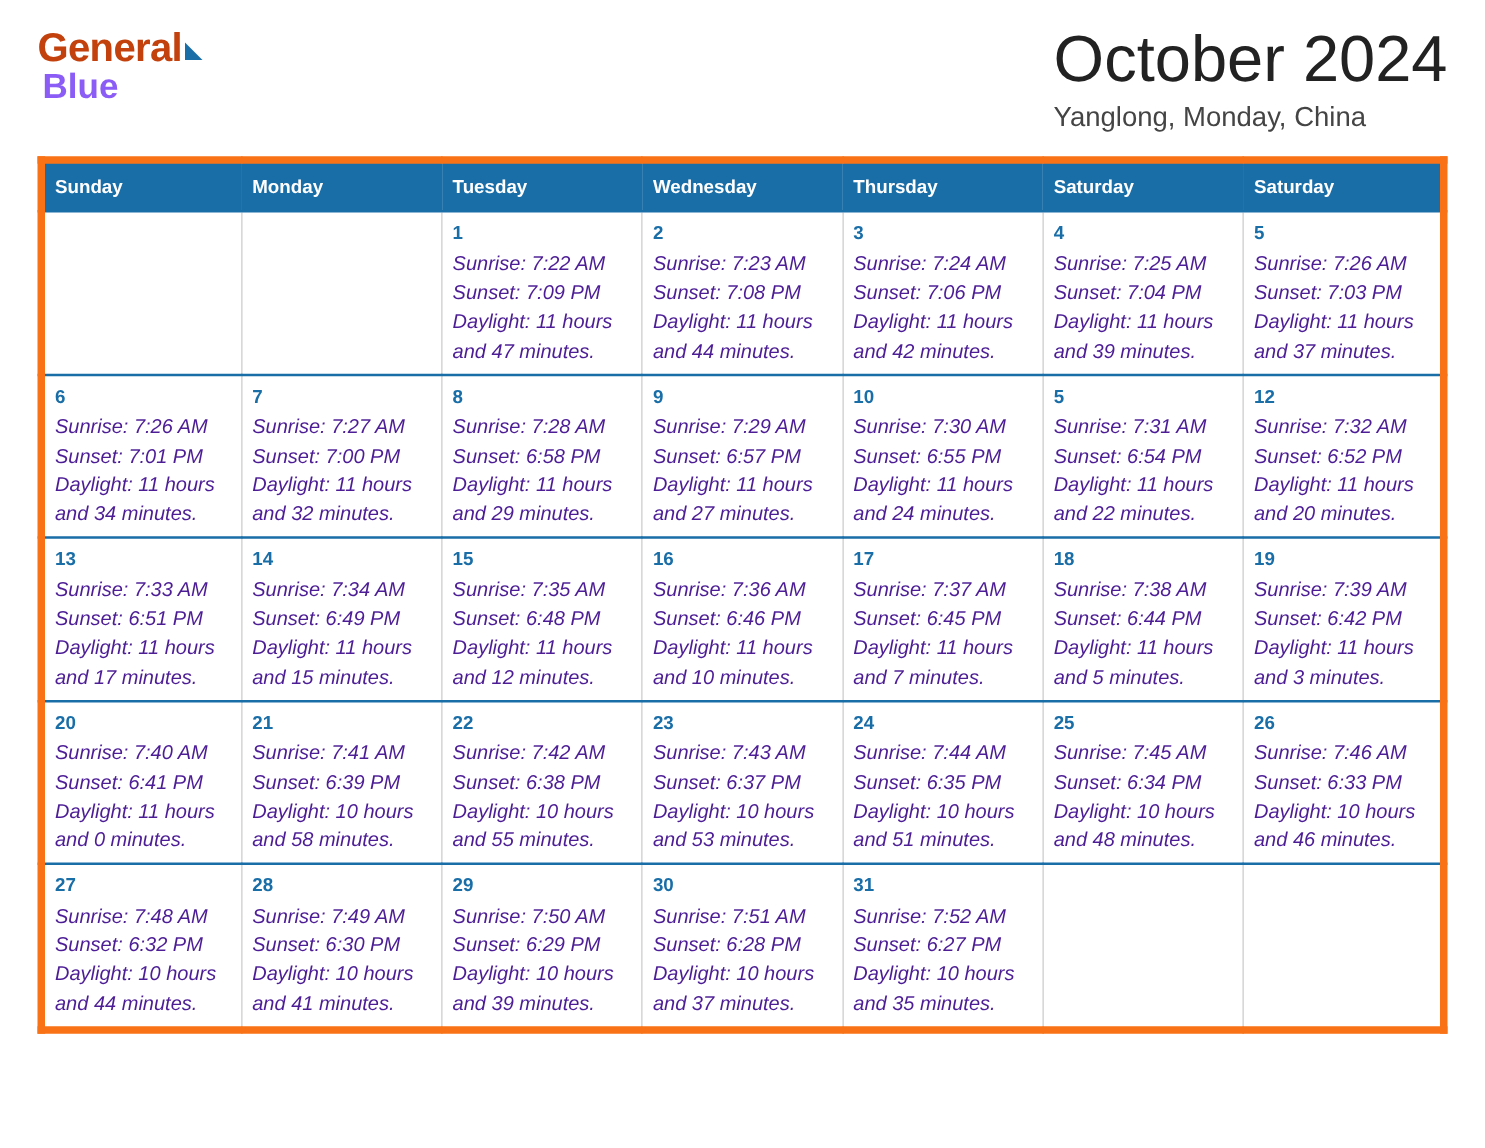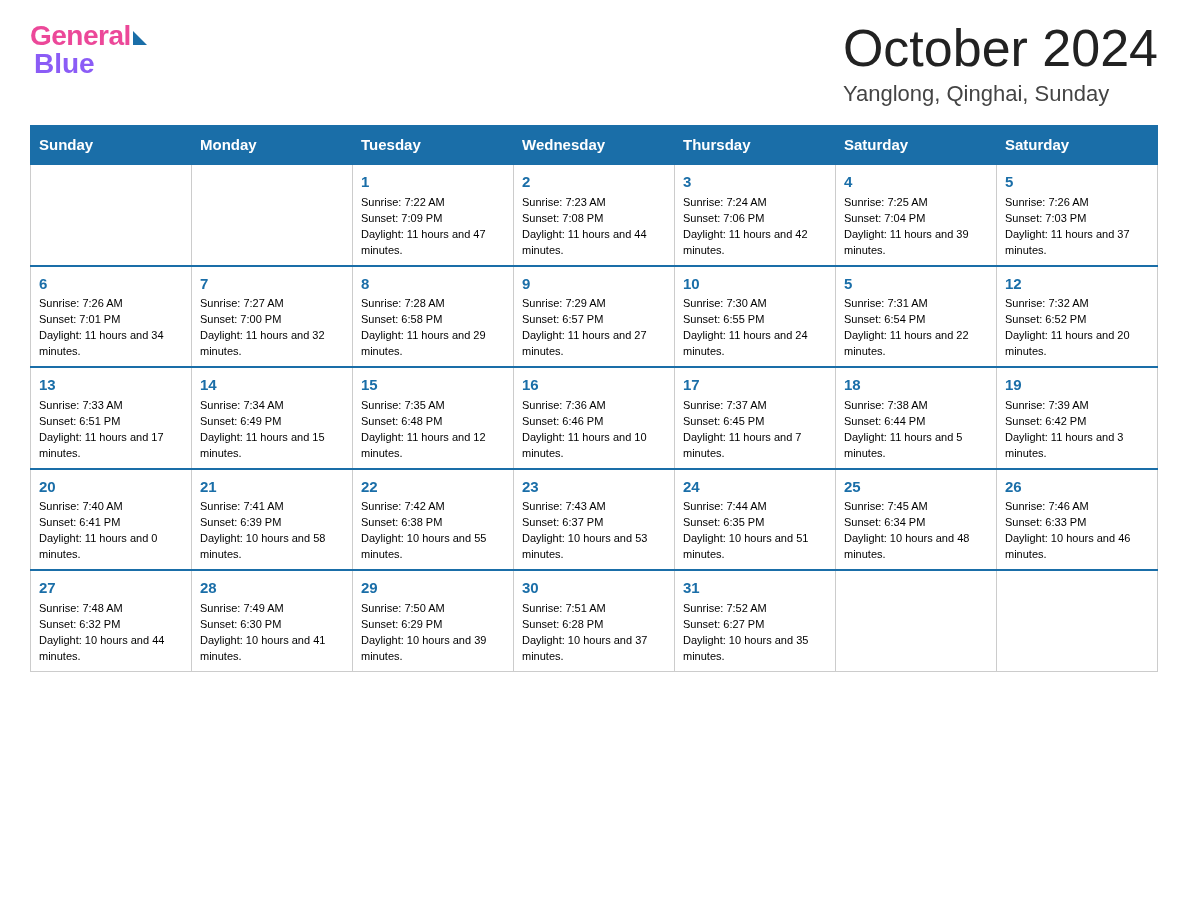--- a/index.html
+++ b/index.html
@@ -19,23 +19,23 @@
     .logo {
       display: flex;
       flex-direction: column;
       align-items: flex-start;
     }
     .logo-top {
       display: flex;
       align-items: center;
     }
     .logo-general {
-      font-size: 28px;
-      font-weight: bold;
-      color: #ec4899;
+      font-size: 32px;
+      font-weight: bold;
+      color: #c2410c;
       letter-spacing: -0.5px;
     }
     .logo-triangle {
       width: 0;
       height: 0;
       border-left: 14px solid #1a6ea8;
       border-top: 14px solid transparent;
       border-bottom: 0px solid transparent;
       margin-left: 2px;
       margin-top: 4px;
@@ -57,21 +57,21 @@
       line-height: 1.1;
     }
     .location-title {
       font-size: 22px;
       color: #444;
       margin-top: 4px;
     }
     .calendar {
       width: 100%;
       border-collapse: collapse;
-      border: 1px solid #f97316;
+      border: 6px solid #f97316;
     }
     .calendar thead tr th {
       background-color: #1a6ea8;
       color: #fff;
       font-size: 15px;
       font-weight: bold;
       padding: 10px 8px;
       text-align: left;
       border: 1px solid #1a6ea8;
     }
@@ -86,22 +86,23 @@
       line-height: 1.45;
     }
     .day-number {
       font-size: 15px;
       font-weight: bold;
       color: #1a6ea8;
       display: block;
       margin-bottom: 2px;
     }
     .day-info {
-      color: #000000;
-      font-size: 11px;
+      color: #4c1d95;
+      font-size: 16px;
+      font-style: italic;
     }
     .empty-cell {
       background: #fff;
     }
     .calendar tbody tr {
       border-top: 2px solid #1a6ea8;
     }
   </style>
 </head>
 <body>
@@ -109,21 +110,21 @@
 <div class="header">
   <div class="logo">
     <div class="logo-top">
       <span class="logo-general">General</span>
       <div class="logo-triangle"></div>
     </div>
     <span class="logo-blue">Blue</span>
   </div>
   <div class="title-block">
     <div class="month-title">October 2024</div>
-    <div class="location-title">Yanglong, Qinghai, Sunday</div>
+    <div class="location-title">Yanglong, Monday, China</div>
   </div>
 </div>
 
 <table class="calendar">
   <thead>
     <tr>
     <th>Sunday</th>
         <th>Monday</th>
         <th>Tuesday</th>
         <th>Wednesday</th>

